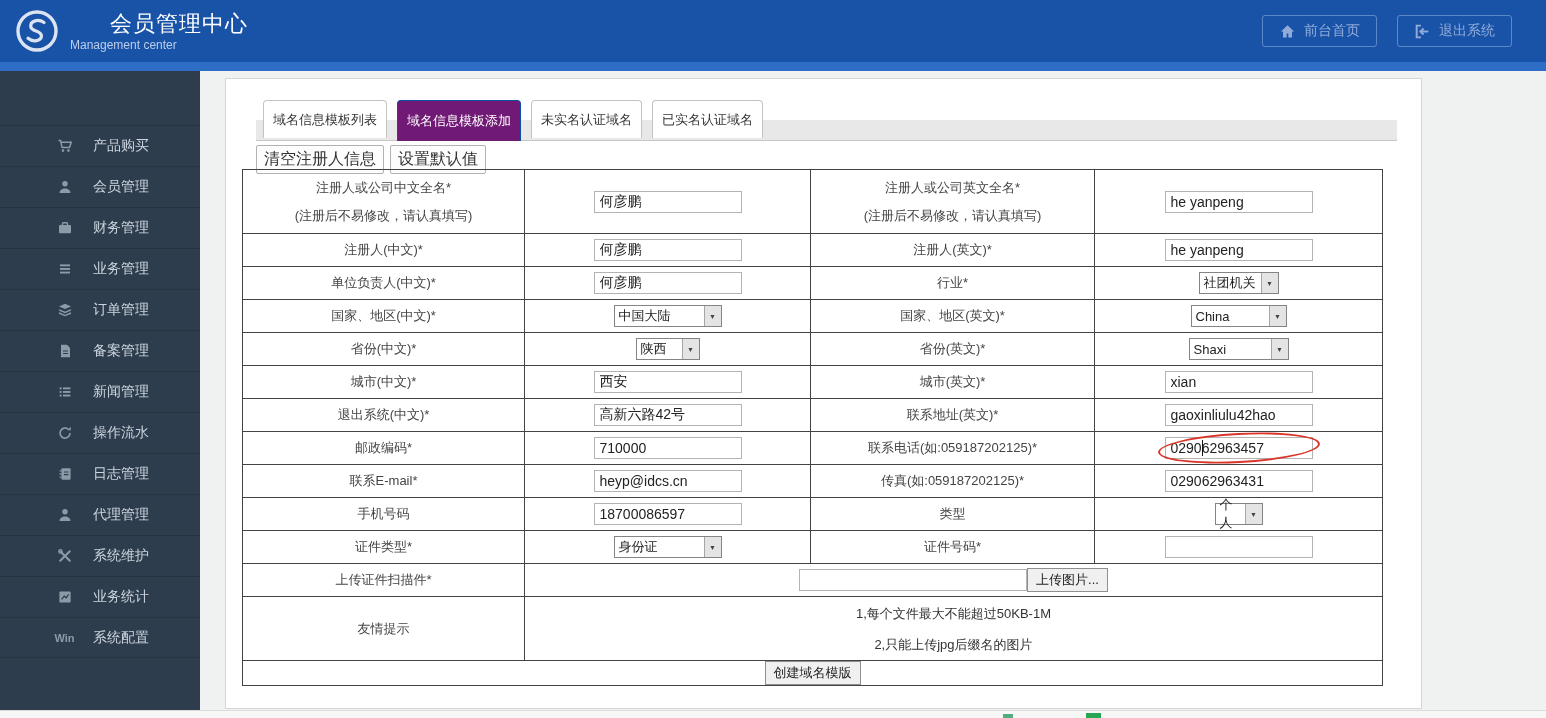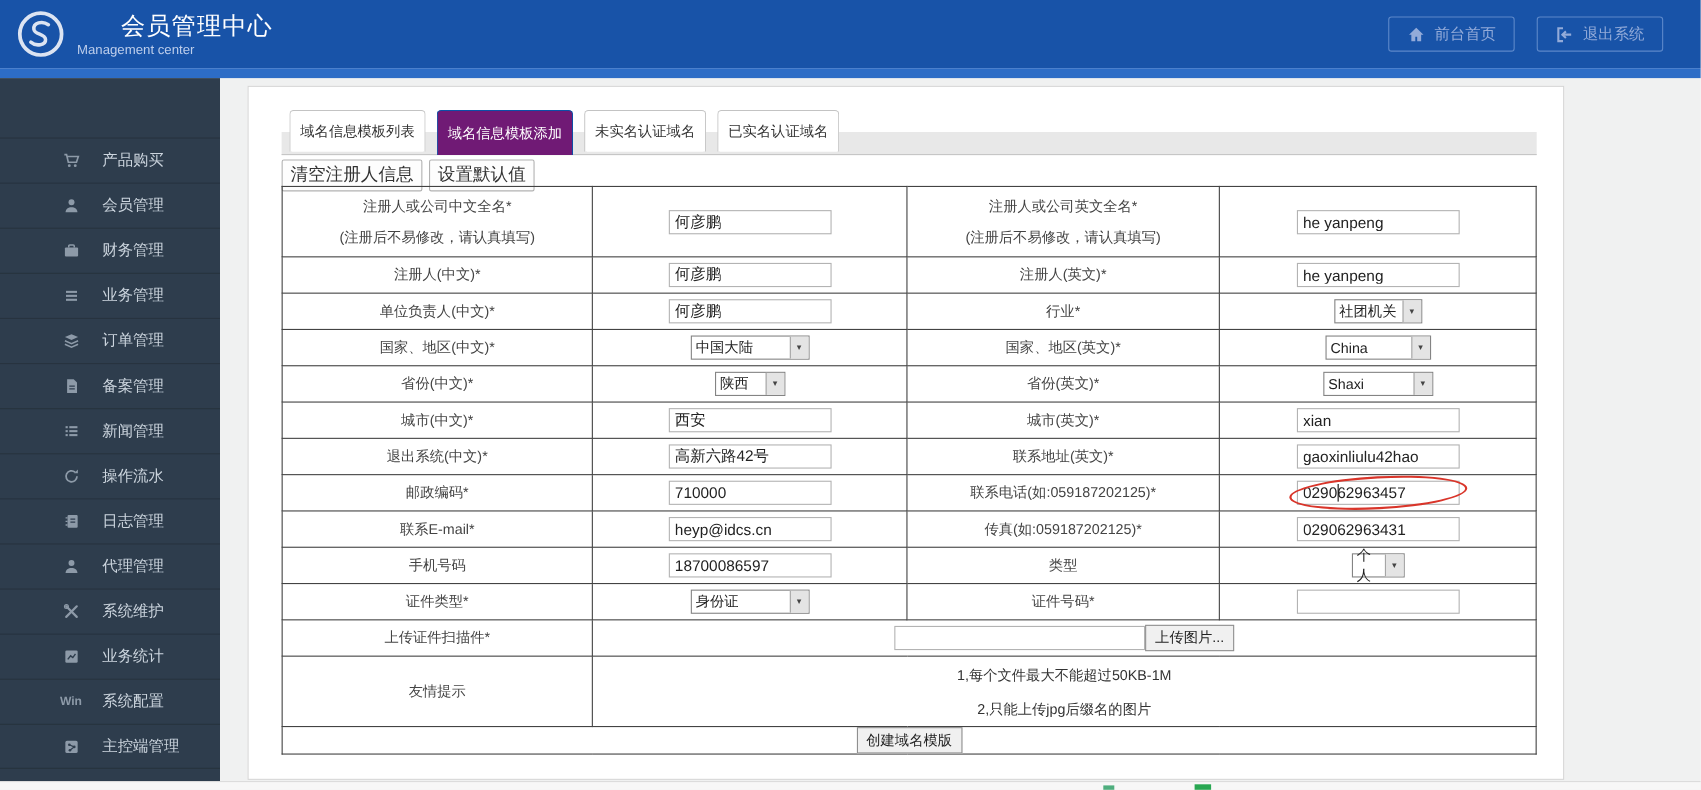--- a/index.html
+++ b/index.html
@@ -43,21 +43,21 @@
     border-radius:4px 4px 0 0; height:38px; padding:0 9px; font-size:13px; color:#333;
     display:flex; align-items:center; cursor:pointer; }
   .tab.active { background:#701a75; border-color:#0d4fa6; color:#fff; height:41px; }
 
   
   .toolbar { position:absolute; left:30px; top:66px; display:flex; gap:6px; }
   .tbtn { background:#fdfdfd; border:1px solid #b2b2b2; border-radius:2px; font-size:16px;
     color:#333; padding:3px 7px; cursor:pointer; }
 
   
-  table.form { position:absolute; left:30px; top:90px; width:1141px; border-collapse:collapse;
+  table.form { position:absolute; left:16px; top:90px; width:1141px; border-collapse:collapse;
     table-layout:fixed; }
   table.form td { border:1px solid #434343; text-align:center; vertical-align:middle;
     font-size:13px; color:#444; }
   td.c1 { width:282px; } td.c2 { width:286px; } td.c3 { width:284px; } td.c4 { width:288px; }
   tr.r-tall td { height:64px; }
   tr.r-std td { height:33px; }
   tr.r-btn td { height:25px; border-left:1px solid #434343; }
   .req { color:#ff0000; }
   .note { display:block; margin-top:10px; }
   .inp { width:148px; height:22px; border:1px solid #b3b3b3; font-size:14px; color:#222;
@@ -250,32 +250,20 @@
       <span class="side-label">业务统计</span>
     </div>
 
     <div class="side-item">
       <span class="side-ico">
         <span class="win-txt">Win</span>
       </span>
       <span class="side-label">系统配置</span>
     </div>
 
-    <div class="side-item">
-      <span class="side-ico">
-        <svg viewBox="0 0 16 16">
-            <rect x="2.4" y="2.4" width="11.2" height="11.2" rx="1.5" fill="#8d9aa8"></rect>
-            <path d="M6 6l4.4 2-3.8 3" fill="none" stroke="#2e3d4d" stroke-width="1.1"></path>
-            <circle cx="6" cy="6" r="1.2" fill="#2e3d4d"></circle>
-            <circle cx="10.5" cy="8" r="1.2" fill="#2e3d4d"></circle>
-            <circle cx="6.6" cy="11" r="1.2" fill="#2e3d4d"></circle>
-          </svg>
-      </span>
-      <span class="side-label">主控端管理</span>
-    </div>
 
   </div>
 </div>
 
 <div class="card">
 
   <div class="tabs">
     <div class="tabs-band"></div>
     <div class="tabs-row">
       <div class="tab">域名信息模板列表</div>

